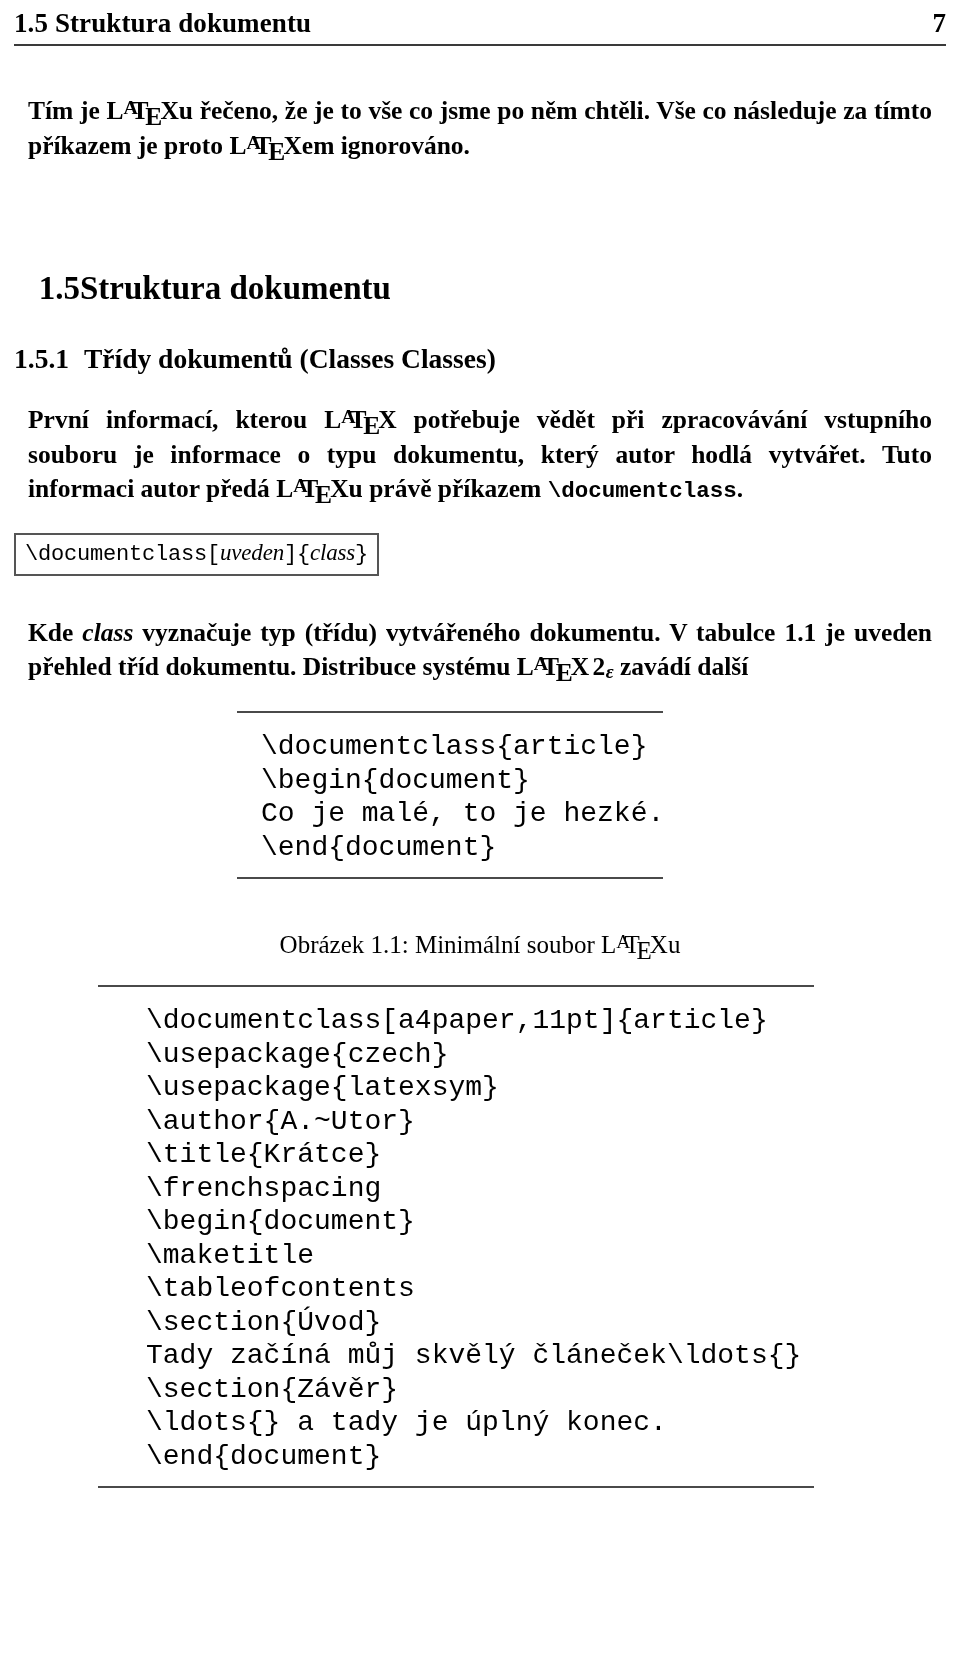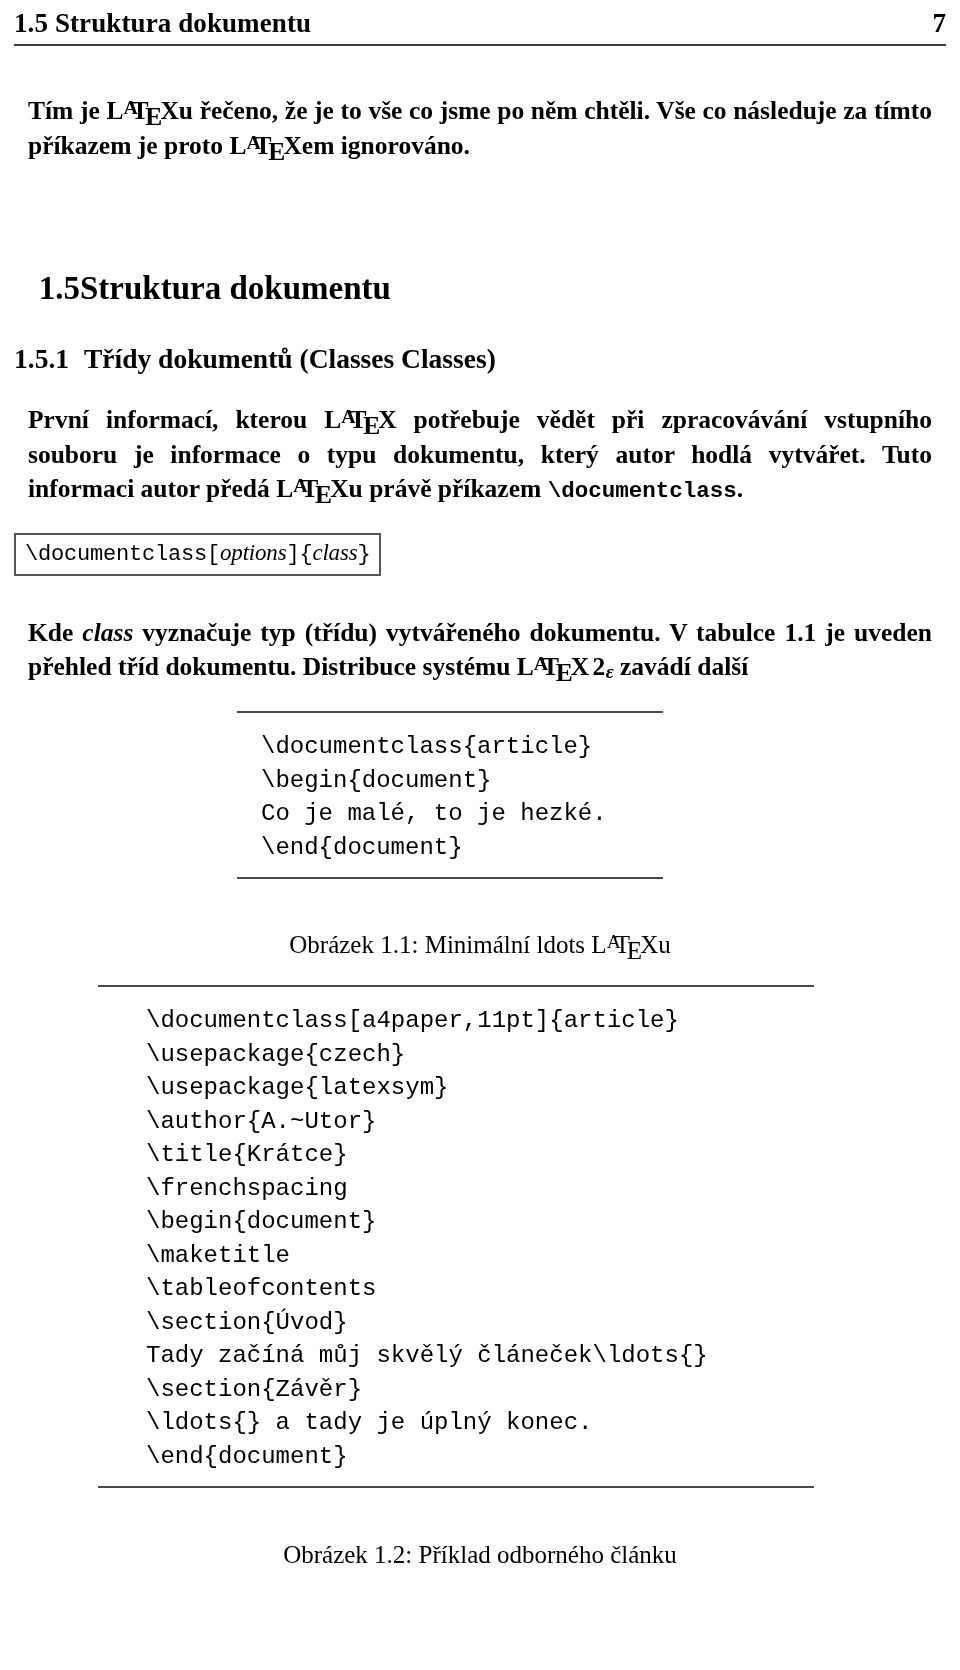--- a/index.html
+++ b/index.html
@@ -133,21 +133,21 @@
   .figure {
     position: relative;
   }
   .figrule {
     height: 2px;
     background: #4a4a4a;
   }
   pre.code {
     margin: 0;
     font-family: "Liberation Mono", "DejaVu Sans Mono", monospace;
-    font-size: 24px;
+    font-size: 28px;
     line-height: 33.5px;
     letter-spacing: 0px;
     white-space: pre;
   }
   .caption {
     font-size: 25px;
     text-align: center;
     line-height: 33px;
   }
 
@@ -182,49 +182,48 @@
   </div>
 
   <h2 class="sec" id="sec"><span class="num">1.5</span><span>Struktura dokumentu</span></h2>
 
   <h3 class="subsec" id="sub"><span class="num">1.5.1</span><span>Třídy dokumentů (Classes Classes)</span></h3>
 
   <div id="p2">
     <p class="para"><span>První informací, kterou </span><span class="latex"><span>L</span><span class="la">A</span><span>T</span><span class="te">E</span><span class="xx">X</span></span><span> potřebuje vědět při zpracovávání vstupního souboru je informace o typu dokumentu, který autor hodlá vytvářet. Tuto informaci autor předá </span><span class="latex"><span>L</span><span class="la">A</span><span>T</span><span class="te">E</span><span class="xx">X</span></span><span>u právě příkazem </span><code style="font-family:'Liberation Mono','DejaVu Sans Mono',monospace;font-size:22.5px;">\documentclass</code><span>.</span></p>
   </div>
 
-  <div class="cmdbox" id="box"><span>\documentclass[</span><i>options</i><span>]{</span><i>class</i><span>}</span></div>
+  <div class="cmdbox" id="box"><span>\documentclass[</span><i>uveden</i><span>]{</span><i>class</i><span>}</span></div>
 
   <div id="p3">
     <p class="para"><span>Kde </span><i>class</i><span> vyznačuje typ (třídu) vytvářeného dokumentu. V tabulce 1.1 je uveden přehled tříd dokumentu. Distribuce systému </span><span class="latex"><span>L</span><span class="la">A</span><span>T</span><span class="te">E</span><span class="xx">X</span><span class="twonum">2</span><span class="twoe">ε</span></span><span> zavádí další</span></p>
   </div>
 
   <div class="figure" id="fig1">
     <div class="figrule"></div>
     <pre class="code">\documentclass{article}
 \begin{document}
 Co je malé, to je hezké.
 \end{document}</pre>
     <div class="figrule"></div>
   </div>
-  <div class="caption" id="cap1"><span>Obrázek 1.1: Minimální ldots </span><span class="latex"><span>L</span><span class="la">A</span><span>T</span><span class="te">E</span><span class="xx">X</span></span><span>u</span></div>
+  <div class="caption" id="cap1"><span>Obrázek 1.1: Minimální soubor </span><span class="latex"><span>L</span><span class="la">A</span><span>T</span><span class="te">E</span><span class="xx">X</span></span><span>u</span></div>
 
   <div class="figure" id="fig2">
     <div class="figrule"></div>
     <pre class="code">\documentclass[a4paper,11pt]{article}
 \usepackage{czech}
 \usepackage{latexsym}
 \author{A.~Utor}
 \title{Krátce}
 \frenchspacing
 \begin{document}
 \maketitle
 \tableofcontents
 \section{Úvod}
 Tady začíná můj skvělý článeček\ldots{}
 \section{Závěr}
 \ldots{} a tady je úplný konec.
 \end{document}</pre>
     <div class="figrule"></div>
   </div>
-  <div class="caption" id="cap2">Obrázek 1.2: Příklad odborného článku</div>
 
 </div>
 
 </body></html>

